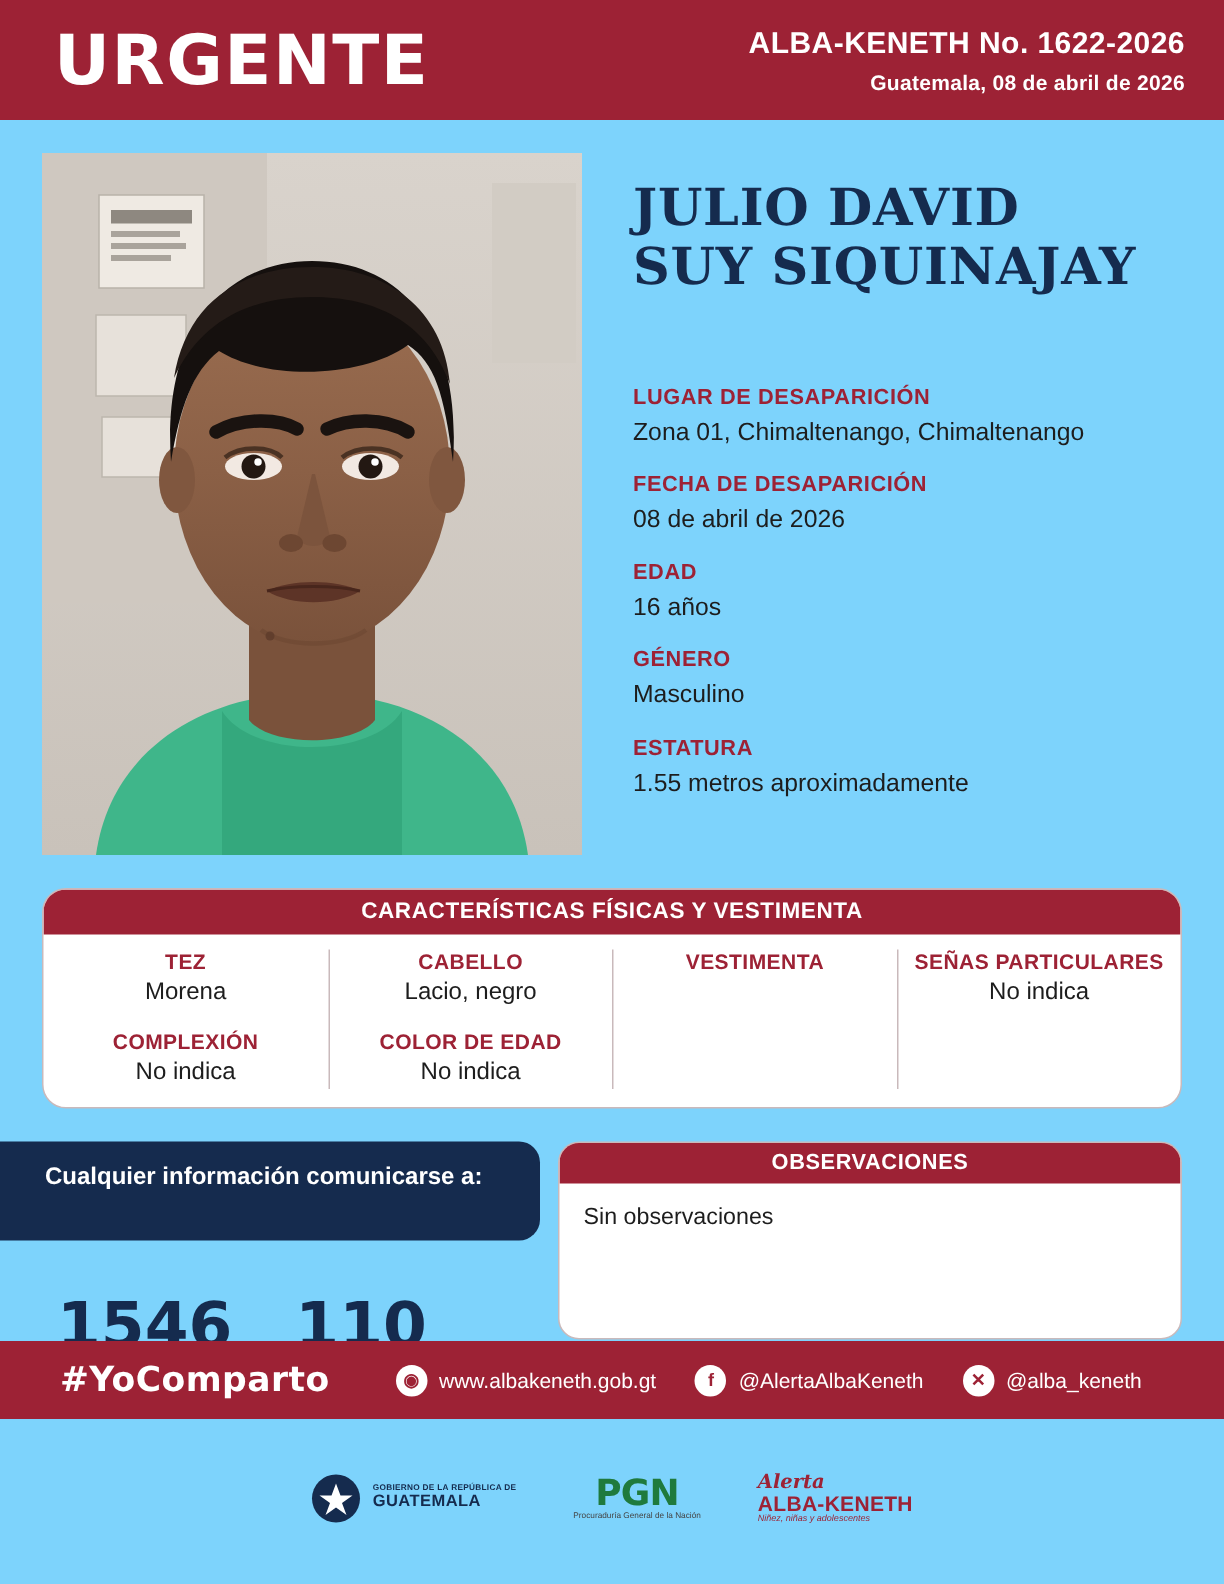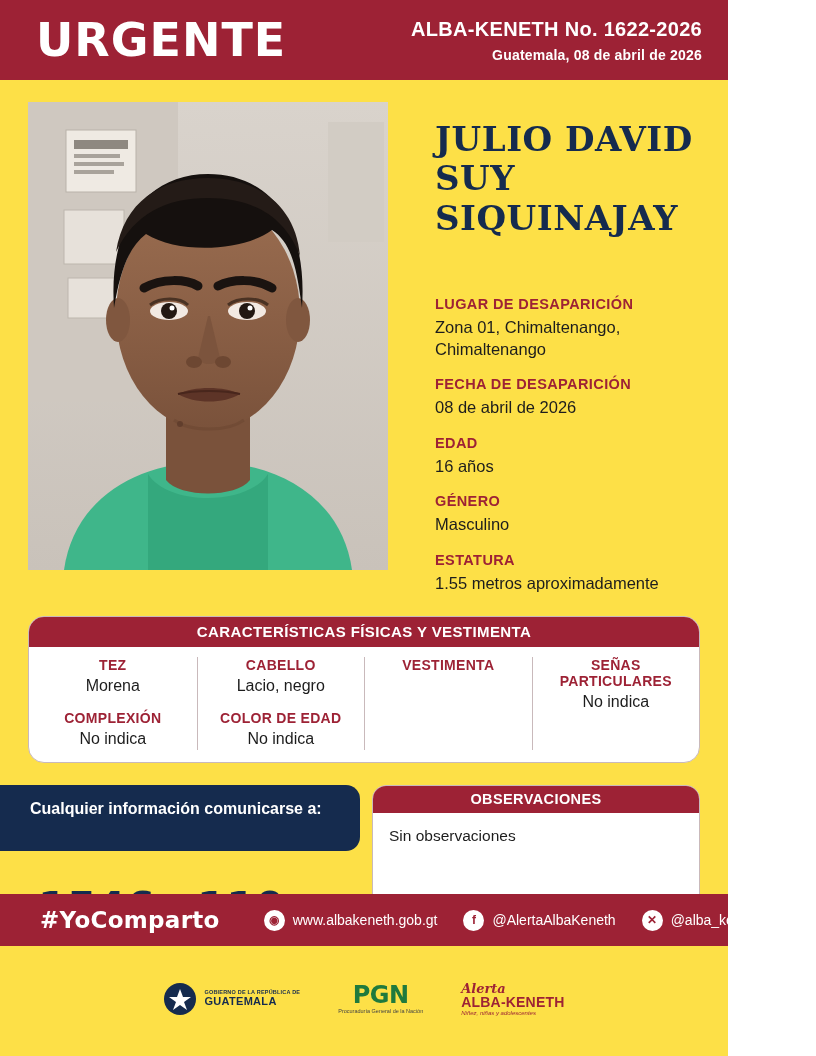--- a/index.html
+++ b/index.html
@@ -4,22 +4,22 @@
 <style>
   * { box-sizing: border-box; margin: 0; padding: 0; }
   html, body {
     width: 816px; height: 1056px;
     background: #ffffff;
     font-family: "Liberation Sans", sans-serif;
     overflow: hidden;
   }
   .poster {
     position: relative;
-    width: 728px; height: 1056px;
-    background: #fde047;
+    width: 816px; height: 1056px;
+    background: #7dd3fc;
   }
 
   
   .header {
     height: 80px;
     background: #9d2235;
     display: flex;
     align-items: center;
     justify-content: space-between;
     padding: 0 26px 0 36px;
@@ -55,21 +55,21 @@
     height: 468px;
     flex: 0 0 360px;
     overflow: hidden;
     background: #cfcac4;
     position: relative;
   }
   .photo-svg { display: block; width: 360px; height: 468px; }
 
   .details {
     flex: 1;
-    padding-left: 47px;
+    padding-left: 34px;
     padding-top: 18px;
   }
   .person-name {
     color: #152b4e;
     font-size: 34px;
     font-weight: bold;
     line-height: 1.16;
     letter-spacing: 0.5px;
     font-family: "DejaVu Serif", serif;
   }

